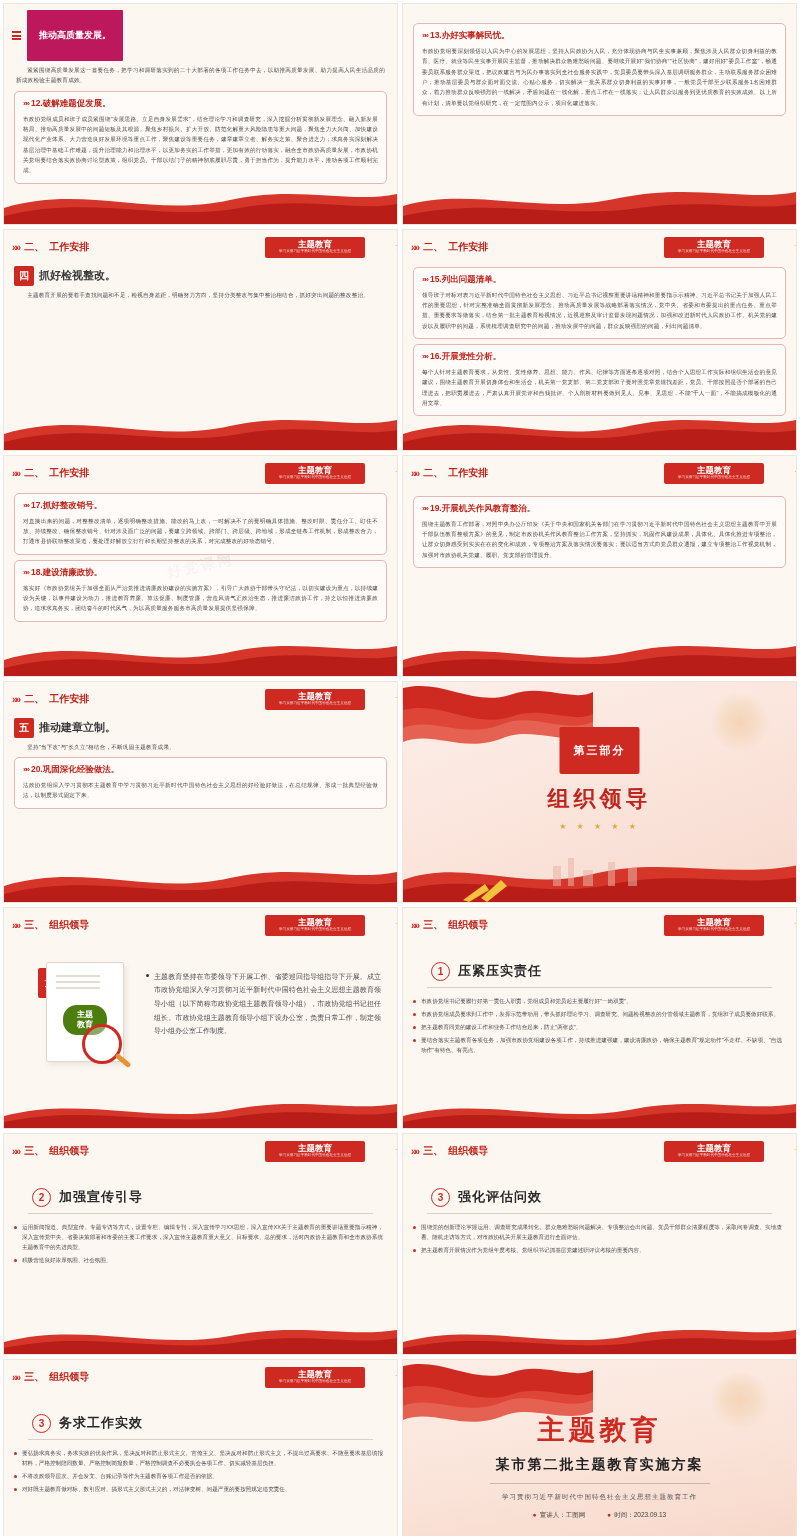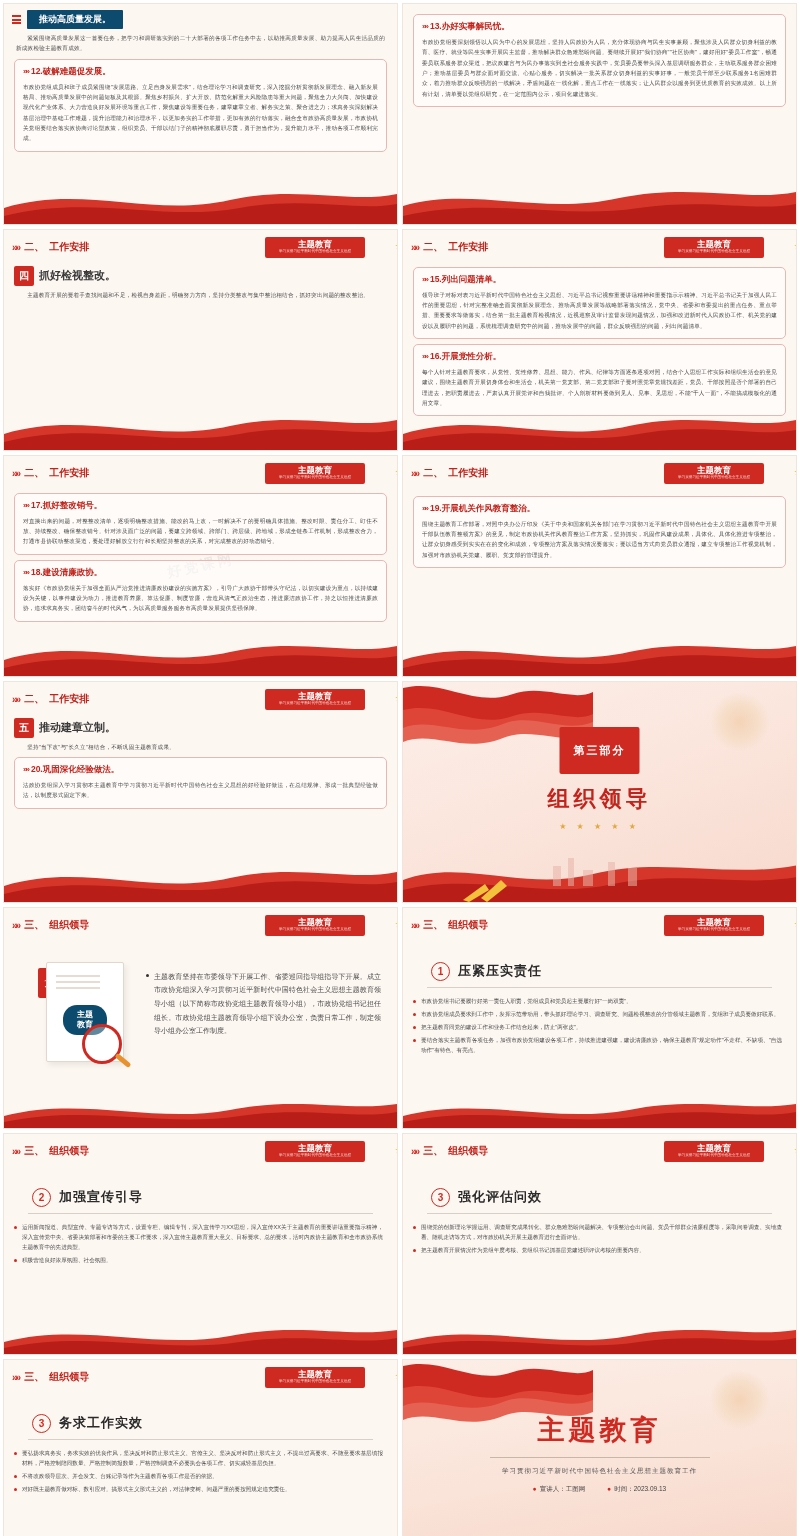--- a/index.html
+++ b/index.html
@@ -56,22 +56,22 @@
   }
   .sec-num {
     background:#cf2a22; color:#fff; font-size:10px; font-weight:bold;
     width:20px; height:20px; display:flex; align-items:center; justify-content:center;
     border-radius:2px;
   }
   .sec-txt { font-size:11px; font-weight:bold; color:#3a3a3a;}
 
   
   .ribbon {
-    display:inline-block; background:#0c4a6e; color:#fff; font-size:9px;
-    font-weight:bold; padding:3px 12px; margin:6px 0 4px 10px; border-radius:1px;
+    display:inline-block; background:#be185d; color:#fff; font-size:9px;
+    font-weight:bold; padding:19px 12px; margin:6px 0 4px 10px; border-radius:1px;
   }
   .ribbon-wrap{ display:flex; align-items:center; gap:6px; margin:6px 0 4px 8px;}
   .ribbon-bars { display:flex; flex-direction:column; gap:1.5px;}
   .ribbon-bars i { display:block; width:9px; height:2px; background:#cf2a22;}
 
   
   .ptext {
     font-size:5.6px; line-height:1.85; color:#4a4a4a; text-align:justify;
     padding:0 12px; letter-spacing:.2px;
   }
@@ -156,21 +156,21 @@
   .doc-ill { position:absolute; left:34px; top:54px; width:96px; height:118px;}
   .doc-page {
     position:absolute; left:8px; top:0; width:78px; height:100px;
     background:#fff; border:1px solid #e3d6cc; border-radius:2px;
     box-shadow:2px 3px 6px rgba(0,0,0,.08);
   }
   .doc-lines { position:absolute; left:9px; top:12px; width:44px;}
   .doc-lines i{ display:block; height:2px; background:#e6dcd4; margin-bottom:4px;}
   .doc-badge {
     position:absolute; left:16px; top:42px; width:44px; height:30px;
-    background:#0c4a6e; color:#fff; font-size:8px; font-weight:bold;
+    background:#4d7c0f; color:#fff; font-size:8px; font-weight:bold;
     display:flex; align-items:center; justify-content:center; border-radius:14px;
     line-height:1.2; text-align:center;
   }
   .magnifier {
     position:absolute; left:44px; top:62px; width:40px; height:40px;
     border:3px solid #cf2a22; border-radius:50%; background:rgba(255,255,255,.35);
   }
   .mag-handle {
     position:absolute; left:76px; top:96px; width:18px; height:5px;
     background:#e8922f; border-radius:3px; transform:rotate(40deg);
@@ -216,21 +216,21 @@
     <div class="wave">
       <svg viewBox="0 0 400 46" preserveAspectRatio="none">
           <path d="M0,30 C80,6 150,40 230,22 C300,7 350,26 400,16 L400,46 L0,46 Z" fill="#d6352a"></path>
           <path d="M0,38 C90,16 160,44 240,30 C310,18 360,34 400,26 L400,46 L0,46 Z" fill="#b81d17"></path>
         </svg>
     </div>
   </div>
 
   <div class="slide">
     <div class="slide-body">
-      <div class="card" style="margin-top:10px">
+      <div class="card" style="margin-top:19px">
         <div class="card-title"><span class="arrows">»»</span><span>13.办好实事解民忧。</span></div>
         <div class="ptext">市政协党组要深刻领悟以人民为中心的发展思想，坚持人民政协为人民，充分体现协商与民生实事兼顾，聚焦涉及人民群众切身利益的教育、医疗、就业等民生实事开展民主监督，推动解决群众急难愁盼问题。要继续开展好"我们协商""社区协商"，建好用好"委员工作室"，畅通委员联系服务群众渠道，把议政建言与为民办事落实到全社会服务实践中，党员委员要带头深入基层调研服务群众，主动联系服务群众困难户；推动基层委员与群众面对面交流、心贴心服务，切实解决一批关系群众切身利益的实事好事，一般党员干部至少联系服务1名困难群众，着力推动群众反映强烈的一线解决，矛盾问题在一线化解，重点工作在一线落实；让人民群众以服务到更优质教育的实效成效。以上所有计划，清单要以党组织研究，在一定范围内公示，项目化建进落实。</div>
       </div>
     </div>
     <div class="wave">
       <svg viewBox="0 0 400 46" preserveAspectRatio="none">
           <path d="M0,28 C70,8 140,38 220,20 C295,5 350,24 400,14 L400,46 L0,46 Z" fill="#d6352a"></path>
           <path d="M0,38 C90,18 160,42 240,30 C310,20 360,34 400,26 L400,46 L0,46 Z" fill="#b81d17"></path>
         </svg>
     </div>
@@ -607,20 +607,21 @@
   </div>
 
   <div class="slide final">
     <div class="sun"></div>
     <svg class="flag" viewBox="0 0 190 100">
       <path d="M0,6 C40,-4 70,26 110,12 C140,2 170,20 190,10 L190,40 C160,52 130,30 100,42 C60,58 30,34 0,46 Z" fill="#cf2a22"></path>
       <path d="M0,28 C40,18 70,48 110,34 C140,24 170,42 190,32 L190,52 C160,64 130,44 100,56 C60,72 30,48 0,60 Z" fill="#e04a3a" opacity=".85"></path>
     </svg>
     <div class="final-main">
       <div class="final-h1">主题教育</div>
+      <div class="final-h2">某市第二批主题教育实施方案</div>
       <div class="final-rule"></div>
       <div class="final-h3">学习贯彻习近平新时代中国特色社会主义思想主题教育工作</div>
       <div class="final-meta">
         <span><span class="dot">●</span><span>宣讲人：</span><span>工图网</span></span>
         <span><span class="dot">●</span><span>时间：</span><span>2023.09.13</span></span>
       </div>
     </div>
     <svg class="city" viewBox="0 0 400 62" preserveAspectRatio="none">
       <path d="M0,40 C60,18 120,52 190,34 C260,16 330,40 400,24 L400,62 L0,62 Z" fill="#d6352a"></path>
       <path d="M0,50 C70,32 140,60 210,44 C280,30 340,48 400,36 L400,62 L0,62 Z" fill="#b81d17"></path>

